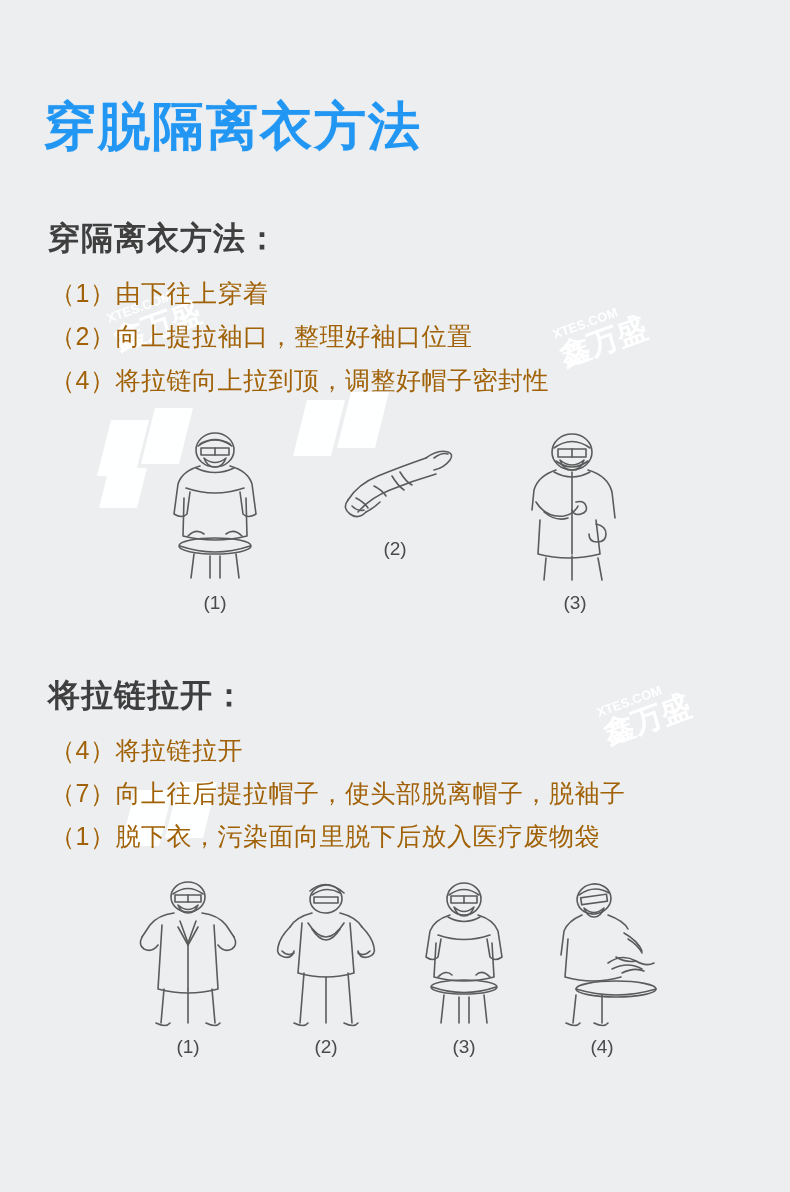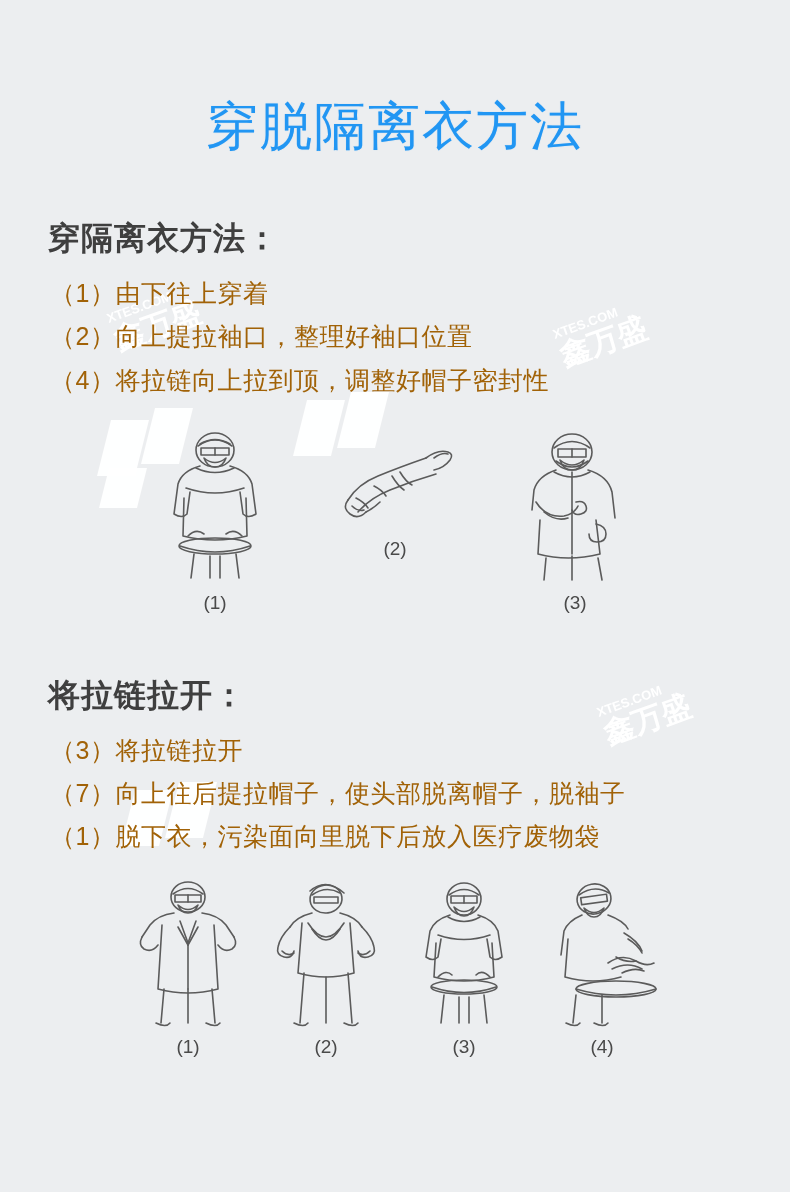--- a/index.html
+++ b/index.html
@@ -47,24 +47,24 @@
 
   
   .page {
     position: relative;
     z-index: 2;
     padding: 0 44px;
     box-sizing: border-box;
   }
 
   .main-title {
-    text-align: center;
+    text-align: left;
     color: #2196f3;
     font-size: 52px;
-    font-weight: normal;
+    font-weight: bold;
     letter-spacing: 2px;
     margin: 0;
     padding-top: 98px;
     line-height: 1.1;
     text-shadow: 0 0 1px rgba(33,150,243,.3);
   }
 
   .section {
     margin-top: 0;
   }
@@ -244,21 +244,21 @@
         </svg>
         <div class="caption">(3)</div>
       </div>
 
     </div>
   </div>
 
   <div class="section section-2">
     <div class="section-title">将拉链拉开：</div>
 
-    <div class="step-line">（3）将拉链拉开</div>
+    <div class="step-line">（4）将拉链拉开</div>
     <div class="step-line">（7）向上往后提拉帽子，使头部脱离帽子，脱袖子</div>
     <div class="step-line">（1）脱下衣，污染面向里脱下后放入医疗废物袋</div>
 
     <div class="figures row-doff">
 
       <div class="figure">
         <svg class="fig-svg" width="120" height="155" viewBox="0 0 120 155">
           <g fill="none" stroke="#5b5b5b" stroke-width="1.6" stroke-linecap="round" stroke-linejoin="round">
             <ellipse cx="60" cy="20" rx="17" ry="15"></ellipse>
             <path d="M45 17 q15 -11 30 0"></path>

